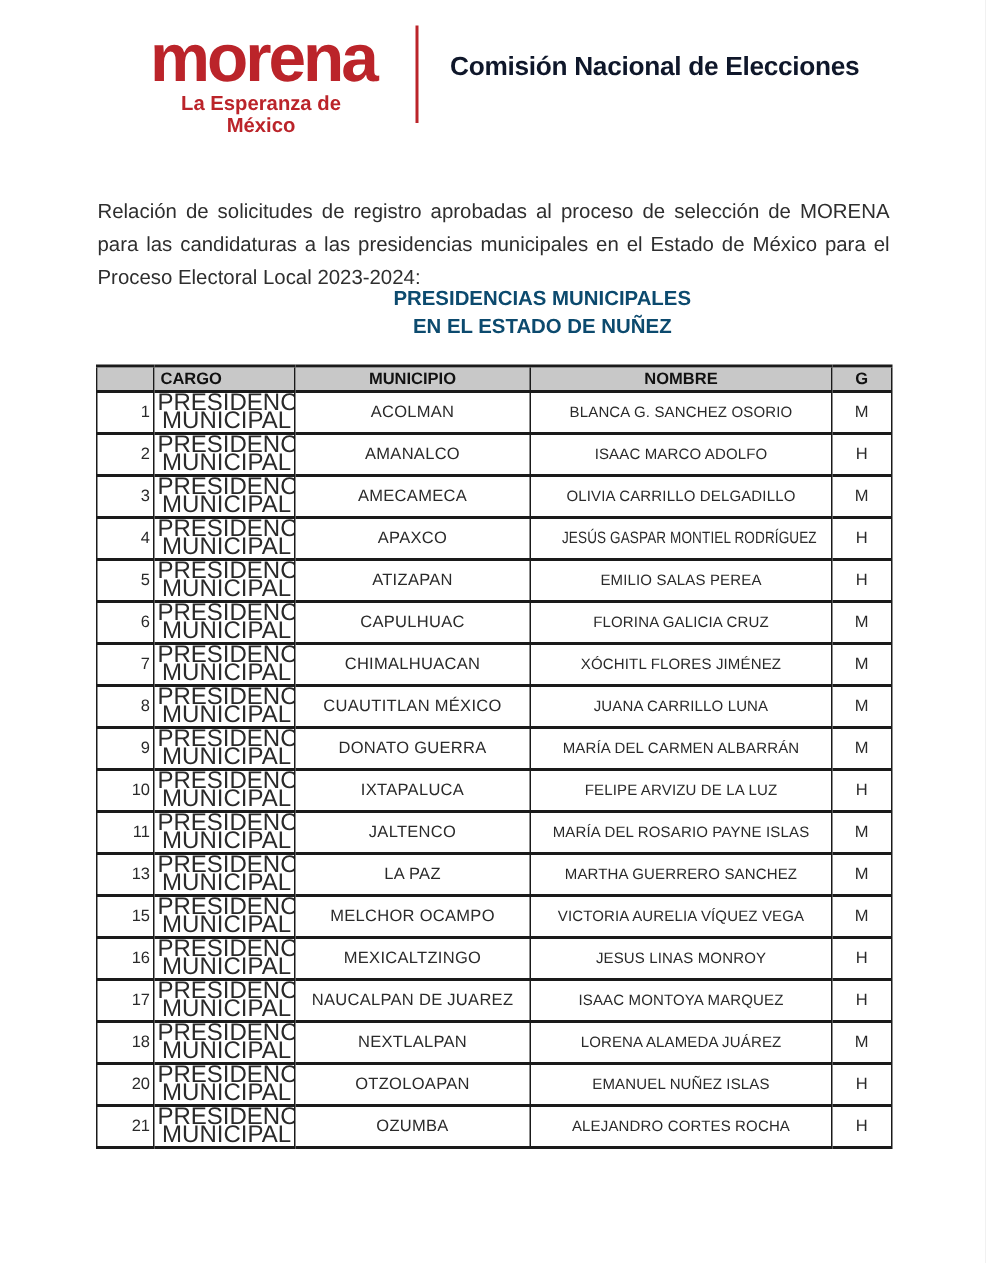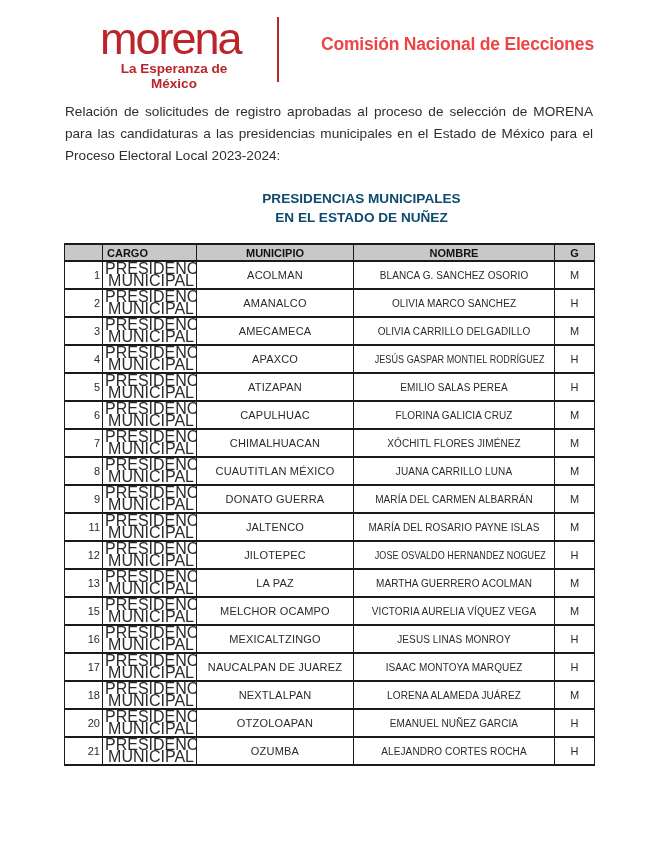--- a/index.html
+++ b/index.html
@@ -13,21 +13,21 @@
     color: #222;
     overflow: hidden;
   }
 
   
   .logo-word {
     position: absolute;
     left: 100px;
     top: 16px;
     font-size: 45px;
-    font-weight: normal;
+    font-weight: bold;
     letter-spacing: -2px;
     line-height: 1;
     color: var(--brand, #BB242A);
   }
   .logo-tagline {
     position: absolute;
     left: 100px;
     top: 61px;
     width: 148px;
     text-align: center;
@@ -38,33 +38,33 @@
   .header-divider {
     position: absolute;
     left: 277px;
     top: 17px;
     width: 2px;
     height: 65px;
     background: var(--brand, #BB242A);
   }
   .commission-title {
     position: absolute;
-    left: 321px;
+    left: 300px;
     top: 34px;
     font-size: 17.5px;
     font-weight: bold;
-    color: #ef4444;
+    color: #0f172a;
     letter-spacing: -0.2px;
   }
 
   
   .intro {
     position: absolute;
     left: 65px;
-    top: 87px;
+    top: 116px;
     width: 528px;
     font-size: 13.6px;
     line-height: 22px;
     text-align: justify;
     color: #2e2e2e;
   }
 
   
   .section-title {
     position: absolute;
@@ -160,21 +160,21 @@
       <td class="c-cargo">PRESIDENCIA MUNICIPAL</td>
       <td class="c-muni">ACOLMAN</td>
       <td class="c-nom"><span>BLANCA G. SANCHEZ OSORIO</span></td>
       <td class="c-g">M</td>
     </tr>
 
     <tr>
       <td class="c-num">2</td>
       <td class="c-cargo">PRESIDENCIA MUNICIPAL</td>
       <td class="c-muni">AMANALCO</td>
-      <td class="c-nom"><span>OLIVIA MARCO SANCHEZ</span></td>
+      <td class="c-nom"><span>ISAAC MARCO ADOLFO</span></td>
       <td class="c-g">H</td>
     </tr>
 
     <tr>
       <td class="c-num">3</td>
       <td class="c-cargo">PRESIDENCIA MUNICIPAL</td>
       <td class="c-muni">AMECAMECA</td>
       <td class="c-nom"><span>OLIVIA CARRILLO DELGADILLO</span></td>
       <td class="c-g">M</td>
     </tr>
@@ -220,42 +220,42 @@
     </tr>
 
     <tr>
       <td class="c-num">9</td>
       <td class="c-cargo">PRESIDENCIA MUNICIPAL</td>
       <td class="c-muni">DONATO GUERRA</td>
       <td class="c-nom"><span>MARÍA DEL CARMEN ALBARRÁN</span></td>
       <td class="c-g">M</td>
     </tr>
 
+    <tr>
+      <td class="c-num">10</td>
+      <td class="c-cargo">PRESIDENCIA MUNICIPAL</td>
+      <td class="c-muni">IXTAPALUCA</td>
+      <td class="c-nom"><span>FELIPE ARVIZU DE LA LUZ</span></td>
+      <td class="c-g">H</td>
+    </tr>
 
     <tr>
       <td class="c-num">11</td>
       <td class="c-cargo">PRESIDENCIA MUNICIPAL</td>
       <td class="c-muni">JALTENCO</td>
       <td class="c-nom"><span>MARÍA DEL ROSARIO PAYNE ISLAS</span></td>
       <td class="c-g">M</td>
     </tr>
 
-    <tr>
-      <td class="c-num">12</td>
-      <td class="c-cargo">PRESIDENCIA MUNICIPAL</td>
-      <td class="c-muni">JILOTEPEC</td>
-      <td class="c-nom"><span class="condensed">JOSE OSVALDO HERNANDEZ NOGUEZ</span></td>
-      <td class="c-g">H</td>
-    </tr>
 
     <tr>
       <td class="c-num">13</td>
       <td class="c-cargo">PRESIDENCIA MUNICIPAL</td>
       <td class="c-muni">LA PAZ</td>
-      <td class="c-nom"><span>MARTHA GUERRERO ACOLMAN</span></td>
+      <td class="c-nom"><span>MARTHA GUERRERO SANCHEZ</span></td>
       <td class="c-g">M</td>
     </tr>
 
 
     <tr>
       <td class="c-num">15</td>
       <td class="c-cargo">PRESIDENCIA MUNICIPAL</td>
       <td class="c-muni">MELCHOR OCAMPO</td>
       <td class="c-nom"><span>VICTORIA AURELIA VÍQUEZ VEGA</span></td>
       <td class="c-g">M</td>
@@ -283,21 +283,21 @@
       <td class="c-muni">NEXTLALPAN</td>
       <td class="c-nom"><span>LORENA ALAMEDA JUÁREZ</span></td>
       <td class="c-g">M</td>
     </tr>
 
 
     <tr>
       <td class="c-num">20</td>
       <td class="c-cargo">PRESIDENCIA MUNICIPAL</td>
       <td class="c-muni">OTZOLOAPAN</td>
-      <td class="c-nom"><span>EMANUEL NUÑEZ GARCIA</span></td>
+      <td class="c-nom"><span>EMANUEL NUÑEZ ISLAS</span></td>
       <td class="c-g">H</td>
     </tr>
 
     <tr>
       <td class="c-num">21</td>
       <td class="c-cargo">PRESIDENCIA MUNICIPAL</td>
       <td class="c-muni">OZUMBA</td>
       <td class="c-nom"><span>ALEJANDRO CORTES ROCHA</span></td>
       <td class="c-g">H</td>
     </tr>

